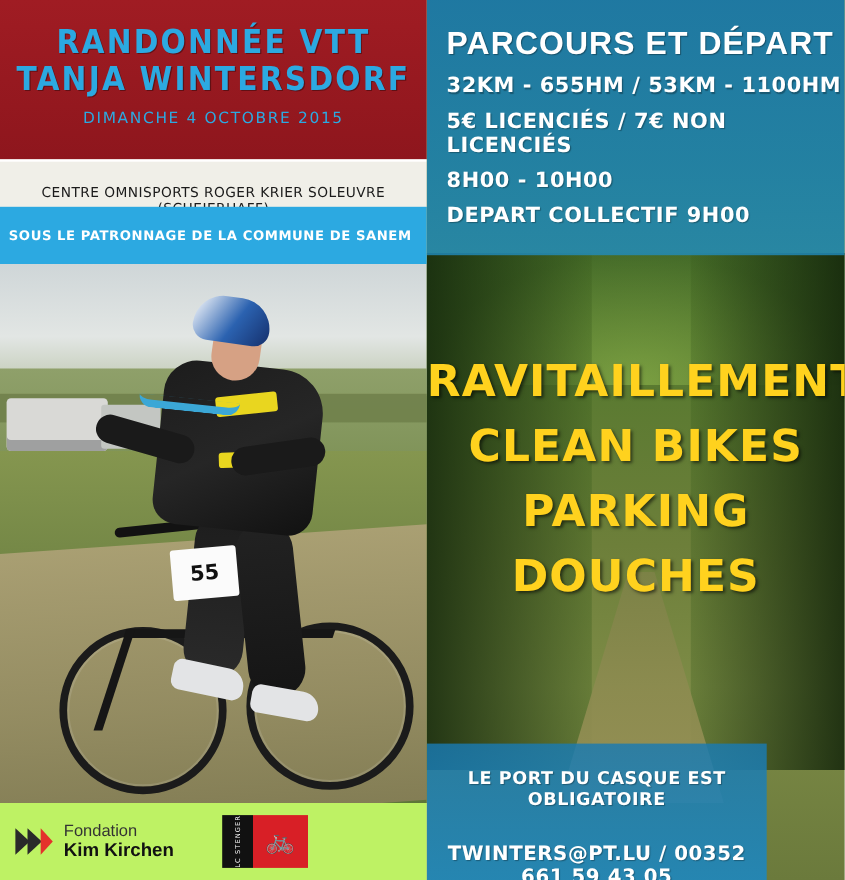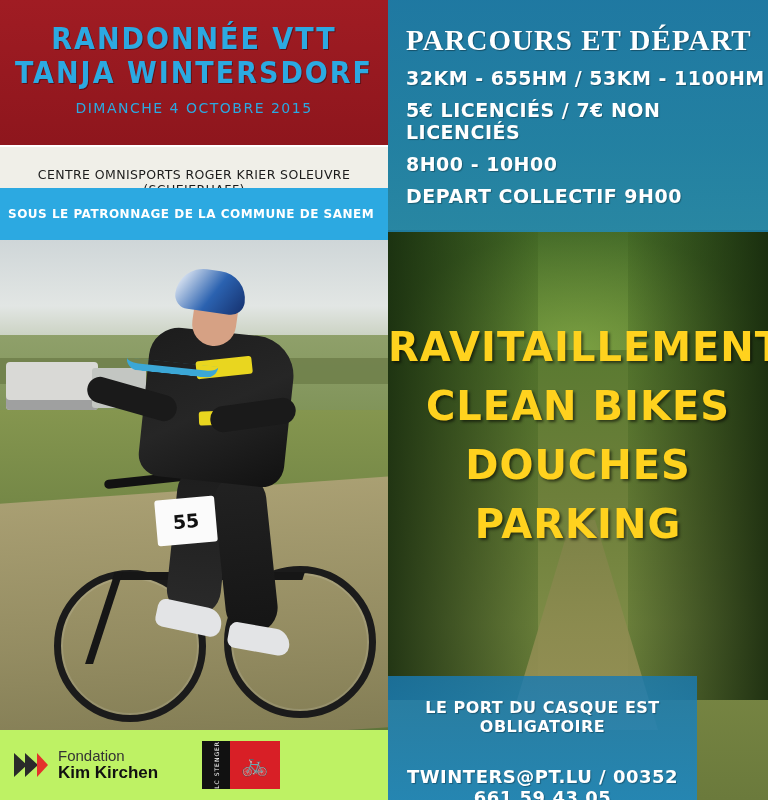--- a/index.html
+++ b/index.html
@@ -302,21 +302,21 @@
     background: radial-gradient(ellipse at 50% 100%, rgba(150,190,80,.55), rgba(30,60,18,.1) 70%);
   }
   .blue-header {
     position:absolute; left:0; top:0; width:380px; height:232px;
     background: rgba(28,130,185,.82);
     background: linear-gradient(180deg, rgba(25,122,178,.88) 0%, rgba(32,140,192,.80) 100%);
     padding: 24px 0 0 18px;
   }
   .hdr-title {
     color:#ffffff; font-weight:bold; font-size: 29px; letter-spacing: 1px;
-    font-family:Liberation Serif, serif;
+    font-family:Liberation Sans, sans-serif;
     text-shadow: 1px 1px 1px rgba(0,0,0,.35);
   }
   .hdr-line {
     color:#ffffff; font-weight:bold; font-size: 19px; letter-spacing:.5px;
     margin-top: 10px;
     font-family:"DejaVu Sans", sans-serif;
     text-shadow: 1px 1px 1px rgba(0,0,0,.3);
   }
   .services {
     position: absolute; left:0; top: 318px; width: 380px;
@@ -437,22 +437,22 @@
       <div class="hdr-title">PARCOURS ET DÉPART</div>
       <div class="hdr-line">32KM - 655HM / 53KM - 1100HM</div>
       <div class="hdr-line">5€ LICENCIÉS / 7€ NON LICENCIÉS</div>
       <div class="hdr-line">8H00 - 10H00</div>
       <div class="hdr-line">DEPART COLLECTIF 9H00</div>
     </div>
 
     <div class="services">
       <div class="service-item">RAVITAILLEMENT</div>
       <div class="service-item">CLEAN BIKES</div>
+      <div class="service-item">PARKING</div>
       <div class="service-item">DOUCHES</div>
-      <div class="service-item">PARKING</div>
     </div>
 
     <div class="blue-footer">
       <div class="helmet-note">LE PORT DU CASQUE EST OBLIGATOIRE</div>
       <div class="contact">TWINTERS@PT.LU / 00352 661 59 43 05</div>
     </div>
   </div>
 
 </div>
 

